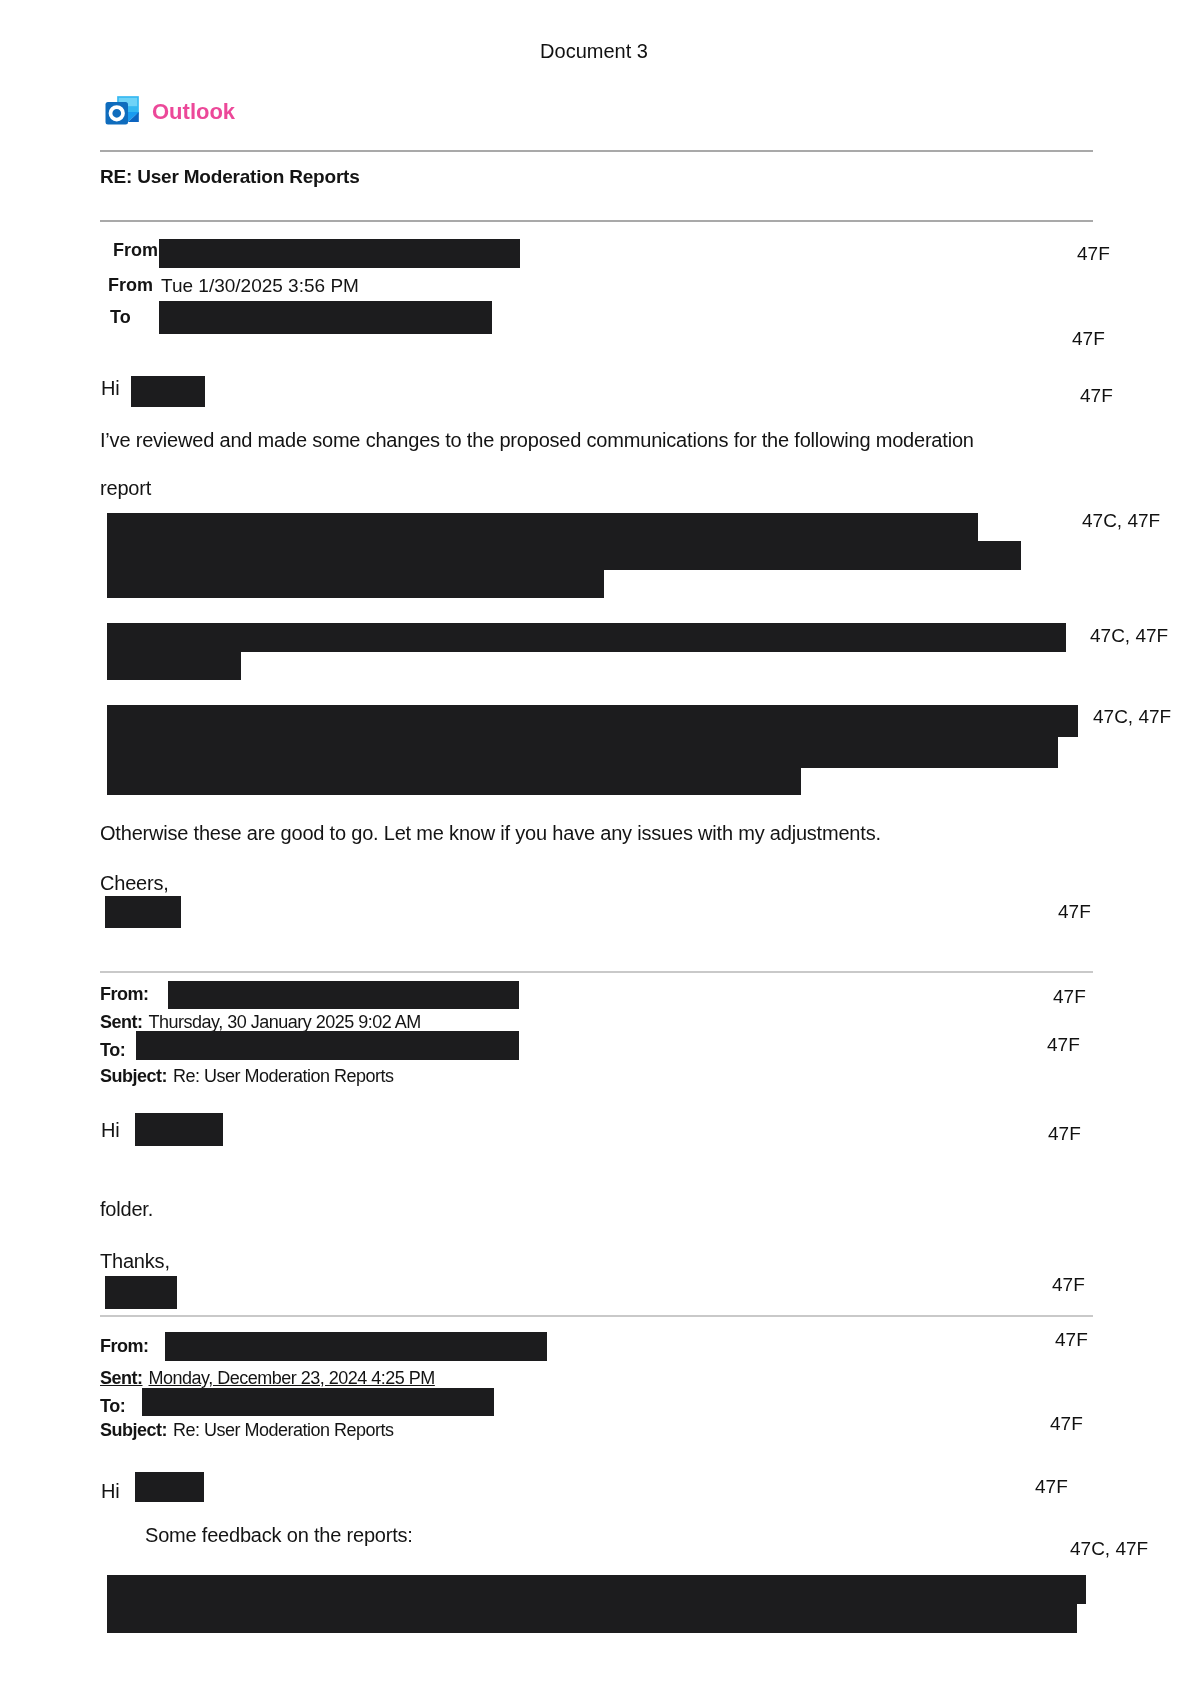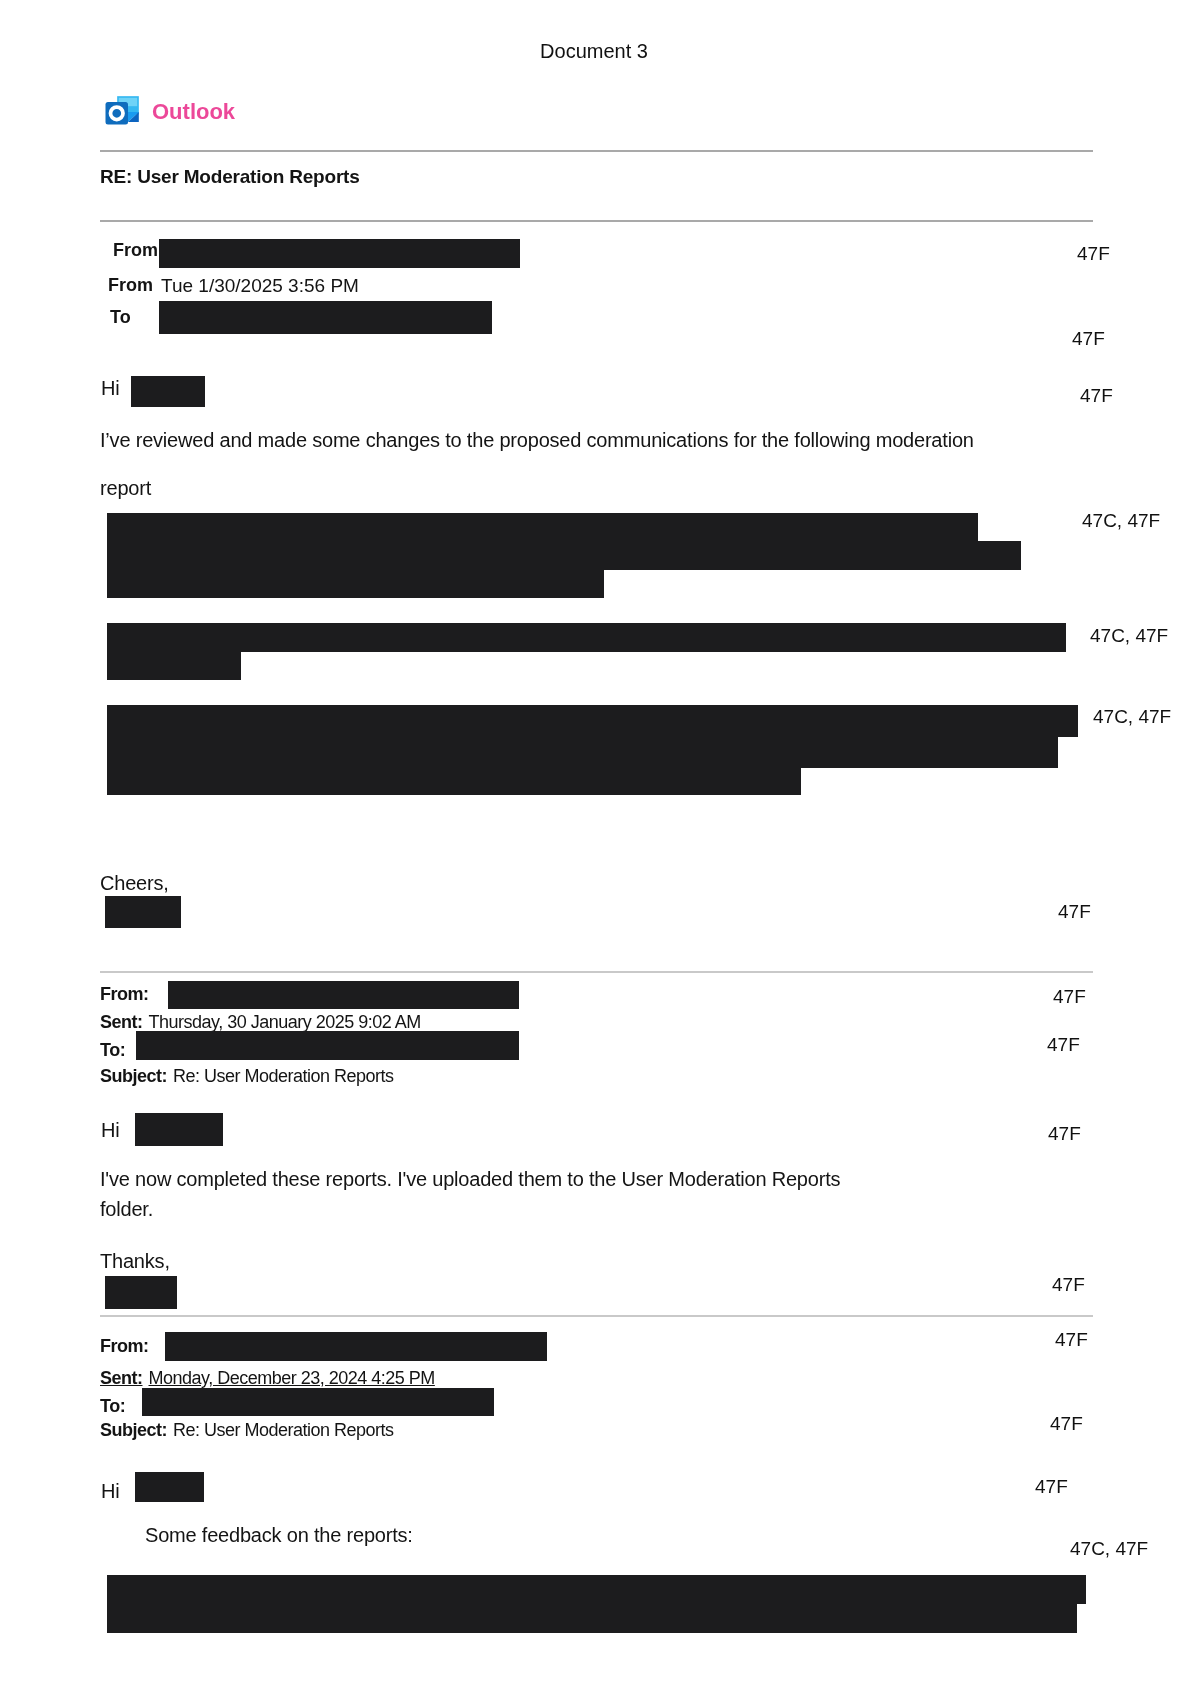--- a/index.html
+++ b/index.html
@@ -75,20 +75,21 @@
 
   <div class="abs redaction" style="left:107px;top:623px;width:959px;height:29px;"></div>
   <div class="abs redaction" style="left:107px;top:652px;width:134px;height:28px;"></div>
   <div class="abs ann" style="left:1090px;top:625px;">47C, 47F</div>
 
   <div class="abs redaction" style="left:107px;top:705px;width:971px;height:32px;"></div>
   <div class="abs redaction" style="left:107px;top:737px;width:951px;height:31px;"></div>
   <div class="abs redaction" style="left:107px;top:768px;width:694px;height:27px;"></div>
   <div class="abs ann" style="left:1093px;top:706px;">47C, 47F</div>
 
+  <div class="abs body-text" style="left:100px;top:822px;">Otherwise these are good to go. Let me know if you have any issues with my adjustments.</div>
   <div class="abs body-text" style="left:100px;top:872px;">Cheers,</div>
   <div class="abs redaction" style="left:105px;top:896px;width:76px;height:32px;"></div>
   <div class="abs ann" style="left:1058px;top:901px;">47F</div>
 
   <div class="abs rule-light" style="left:100px;top:971px;width:993px;"></div>
 
   <div class="abs qhdr" style="left:100px;top:984px;">
     <strong>From:</strong>
   </div>
   <div class="abs redaction" style="left:168px;top:981px;width:351px;height:28px;"></div>
@@ -105,21 +106,20 @@
   <div class="abs ann" style="left:1047px;top:1034px;">47F</div>
 
   <div class="abs qhdr" style="left:100px;top:1066px;">
     <strong>Subject:</strong><span>Re: User Moderation Reports</span>
   </div>
 
   <div class="abs body-text" style="left:101px;top:1119px;">Hi</div>
   <div class="abs redaction" style="left:135px;top:1113px;width:88px;height:33px;"></div>
   <div class="abs ann" style="left:1048px;top:1123px;">47F</div>
 
-  <div class="abs body-text" style="left:100px;top:1168px;">I've now completed these reports. I've uploaded them to the User Moderation Reports</div>
   <div class="abs body-text" style="left:100px;top:1198px;">folder.</div>
 
   <div class="abs body-text" style="left:100px;top:1250px;">Thanks,</div>
   <div class="abs redaction" style="left:105px;top:1276px;width:72px;height:33px;"></div>
   <div class="abs ann" style="left:1052px;top:1274px;">47F</div>
 
   <div class="abs rule-light" style="left:100px;top:1315px;width:993px;"></div>
 
   <div class="abs qhdr" style="left:100px;top:1336px;">
     <strong>From:</strong>

